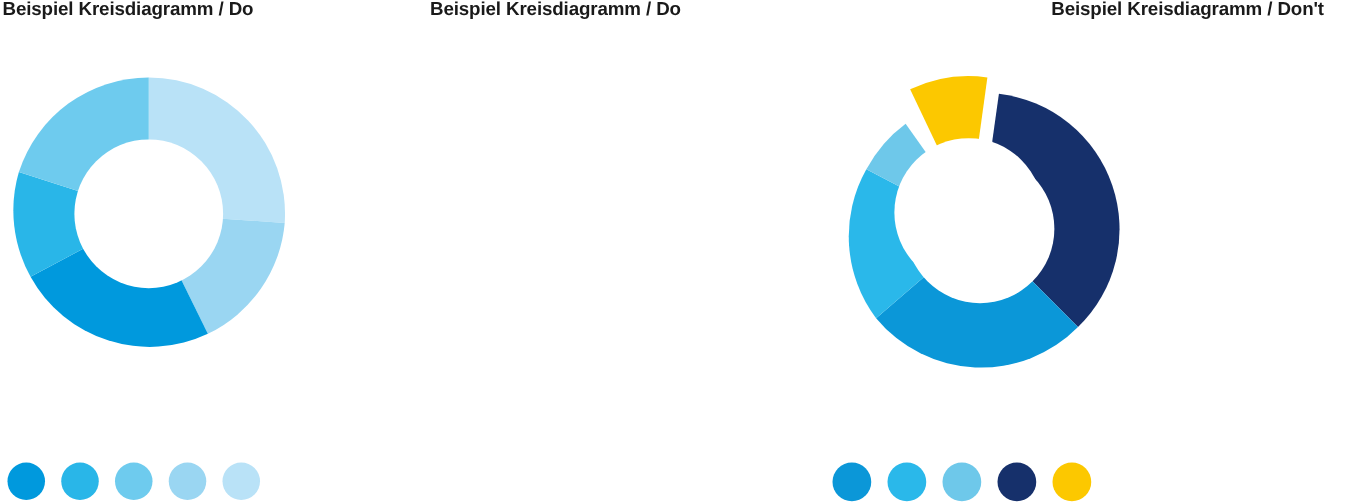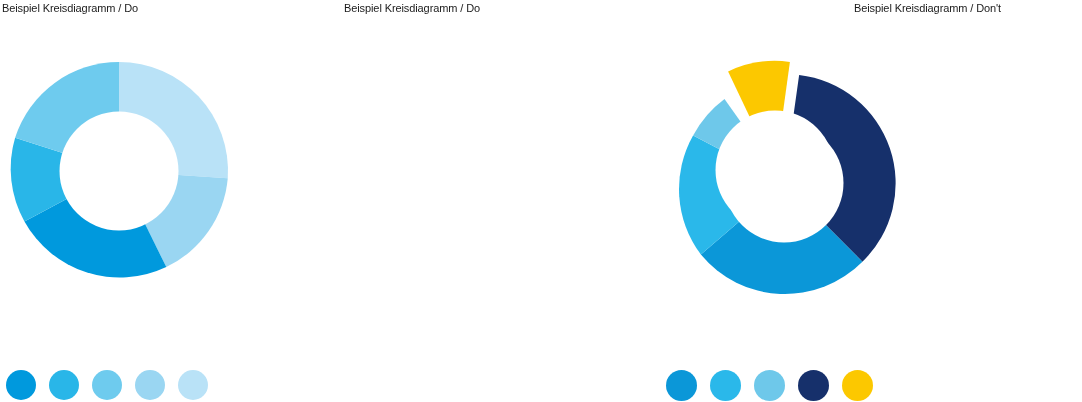--- a/index.html
+++ b/index.html
@@ -21,30 +21,30 @@
     top: 0;
     height: 402px;
   }
   #panel-1 { left: 0px;   width: 330px; }
   #panel-2 { left: 330px; width: 290px; }
   #panel-3 { left: 780px; width: 302px; }
 
   .panel-title {
     position: absolute;
     top: 0px;
-    font-size: 11px;
-    font-weight: normal;
+    font-size: 15px;
+    font-weight: bold;
     color: #1a1a1a;
     letter-spacing: -0.1px;
     white-space: nowrap;
     line-height: 16px;
   }
   #panel-1 .panel-title { left: 2px;  }
   #panel-2 .panel-title { left: 14px; }
-  #panel-3 .panel-title { left: 50px; padding-left: 24px; }
+  #panel-3 .panel-title { left: 37px; padding-left: 24px; }
 
   .donut-wrap {
     position: absolute;
   }
   #donut-1-wrap { left: 6px;   top: 58px; width: 230px; height: 230px; }
   #donut-2-wrap { left: 332px; top: 52px; width: 250px; height: 245px; }
   .donut-wrap svg { display: block; overflow: visible; }
 
   .swatch-row {
     position: absolute;

